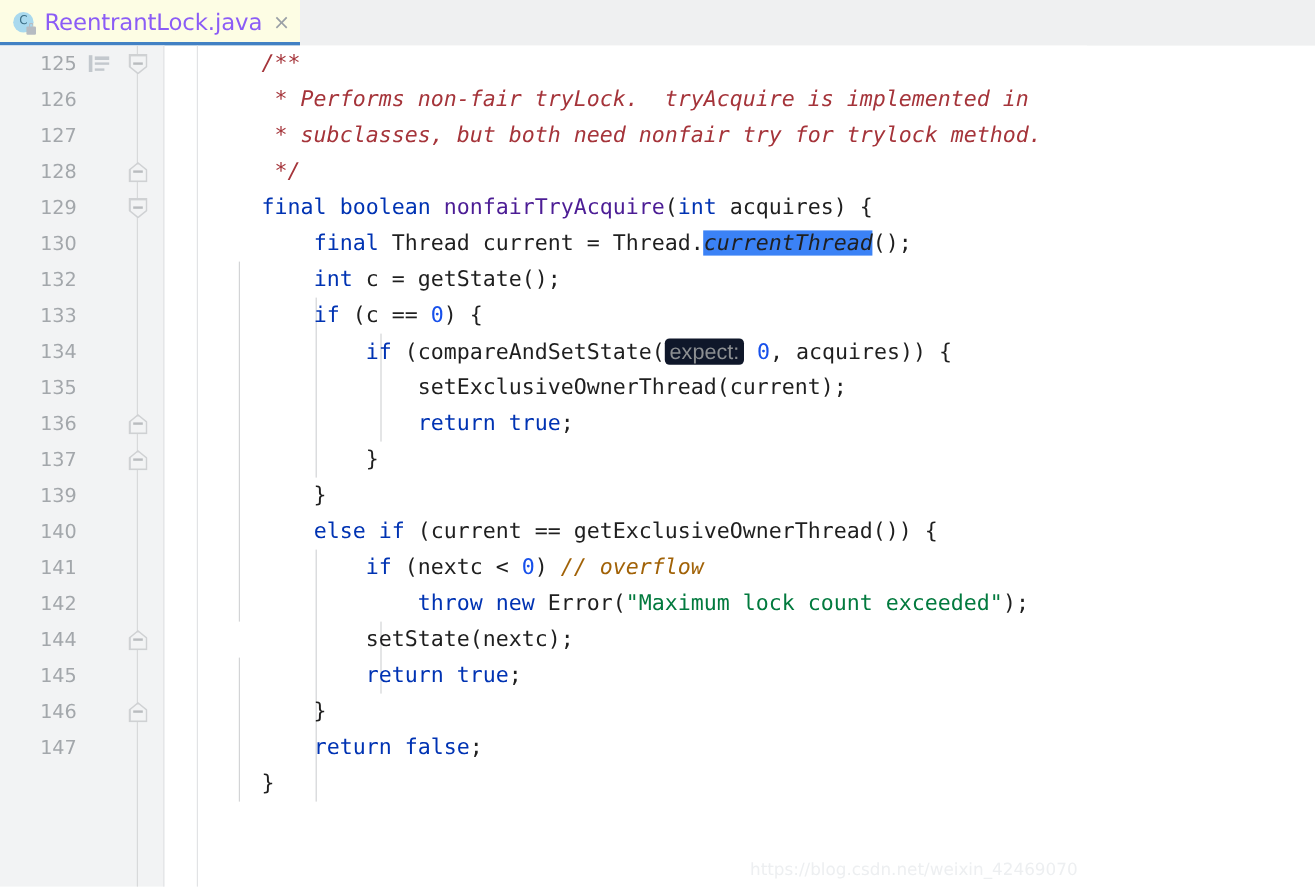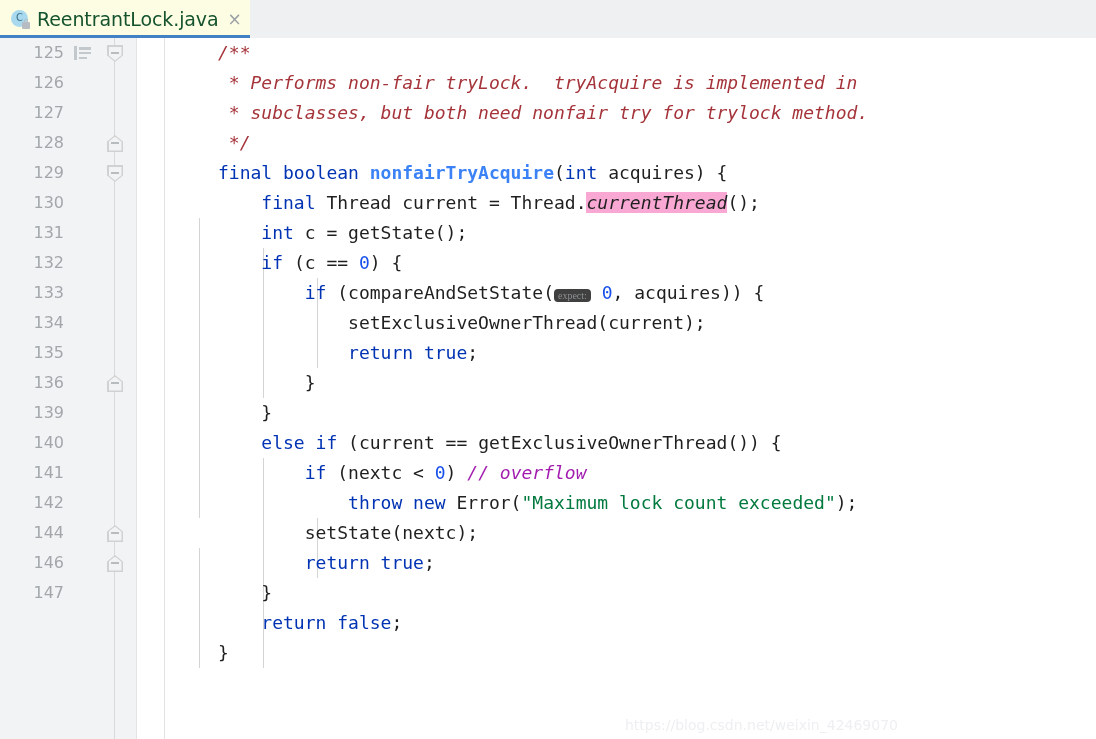--- a/index.html
+++ b/index.html
@@ -73,21 +73,21 @@
     position: absolute;
     left: 2px; top: -3px;
     width: 4px; height: 4px;
     border: 1.3px solid #b6bcc2;
     border-bottom: none;
     border-radius: 3px 3px 0 0;
     box-sizing: border-box;
   }
   .tab-title {
     font-size: 19px;
-    color: #14532d;
+    color: #8b5cf6;
     font-family: "DejaVu Sans", sans-serif;
     white-space: nowrap;
     letter-spacing: -0.1px;
   }
   .tab-close {
     margin-left: 9px;
     font-size: 17px;
     color: #9aa0a6;
     line-height: 1;
     font-family: "DejaVu Sans", sans-serif;
@@ -218,32 +218,32 @@
     line-height: 30px;
     white-space: pre;
     font-family: "DejaVu Sans Mono", monospace;
     font-size: 18px;
     color: #1f1f1f;
     padding-left: 53px;
     box-sizing: border-box;
     position: relative;
   }
   .kw     { color: #0033b3; }
-  .meth   { color: #3b82f6; font-weight: bold; }
-  .cmt    { color: #a21caf; font-style: italic; }
+  .meth   { color: #4c1d95; }
+  .cmt    { color: #a16207; font-style: italic; }
   .doc    { color: #a5343a; font-style: italic; }
   .str    { color: #027a3e; }
   .num    { color: #1750eb; }
-  .stat   { font-style: italic; background: #f9a8d4; }
+  .stat   { font-style: italic; background: #3b82f6; }
   .hint {
-    background: #404040;
+    background: #0f172a;
     color: #8c8f92;
     border-radius: 4px;
-    font-family: Liberation Serif, serif;
-    font-size: 10px;
+    font-family: Liberation Sans, sans-serif;
+    font-size: 18px;
     padding: 1px 4px;
   }
 
   
   .guides {
     position: absolute;
     left: 165px; top: 0;
     width: 931px; height: 701px;
     pointer-events: none;
   }
@@ -320,61 +320,69 @@
         <div class="fold down">
           <span class="shape"></span>
           <span class="inner"></span>
           <span class="minus"></span>
         </div>
       </div>
       <div class="line">
         <div class="lnum">130</div>
       </div>
       <div class="line">
-        <div class="lnum">131</div>
-      </div>
-      <div class="line">
         <div class="lnum">132</div>
       </div>
       <div class="line">
         <div class="lnum">133</div>
       </div>
       <div class="line">
         <div class="lnum">134</div>
       </div>
       <div class="line">
         <div class="lnum">135</div>
       </div>
       <div class="line">
         <div class="lnum">136</div>
         <div class="fold up">
           <span class="shape"></span>
           <span class="inner"></span>
           <span class="minus"></span>
         </div>
       </div>
       <div class="line">
+        <div class="lnum">137</div>
+        <div class="fold up">
+          <span class="shape"></span>
+          <span class="inner"></span>
+          <span class="minus"></span>
+        </div>
+      </div>
+      <div class="line">
         <div class="lnum">139</div>
       </div>
       <div class="line">
         <div class="lnum">140</div>
       </div>
       <div class="line">
         <div class="lnum">141</div>
       </div>
       <div class="line">
         <div class="lnum">142</div>
       </div>
       <div class="line">
         <div class="lnum">144</div>
         <div class="fold up">
           <span class="shape"></span>
           <span class="inner"></span>
           <span class="minus"></span>
         </div>
+      </div>
+      <div class="line">
+        <div class="lnum">145</div>
       </div>
       <div class="line">
         <div class="lnum">146</div>
         <div class="fold up">
           <span class="shape"></span>
           <span class="inner"></span>
           <span class="minus"></span>
         </div>
       </div>
       <div class="line">

